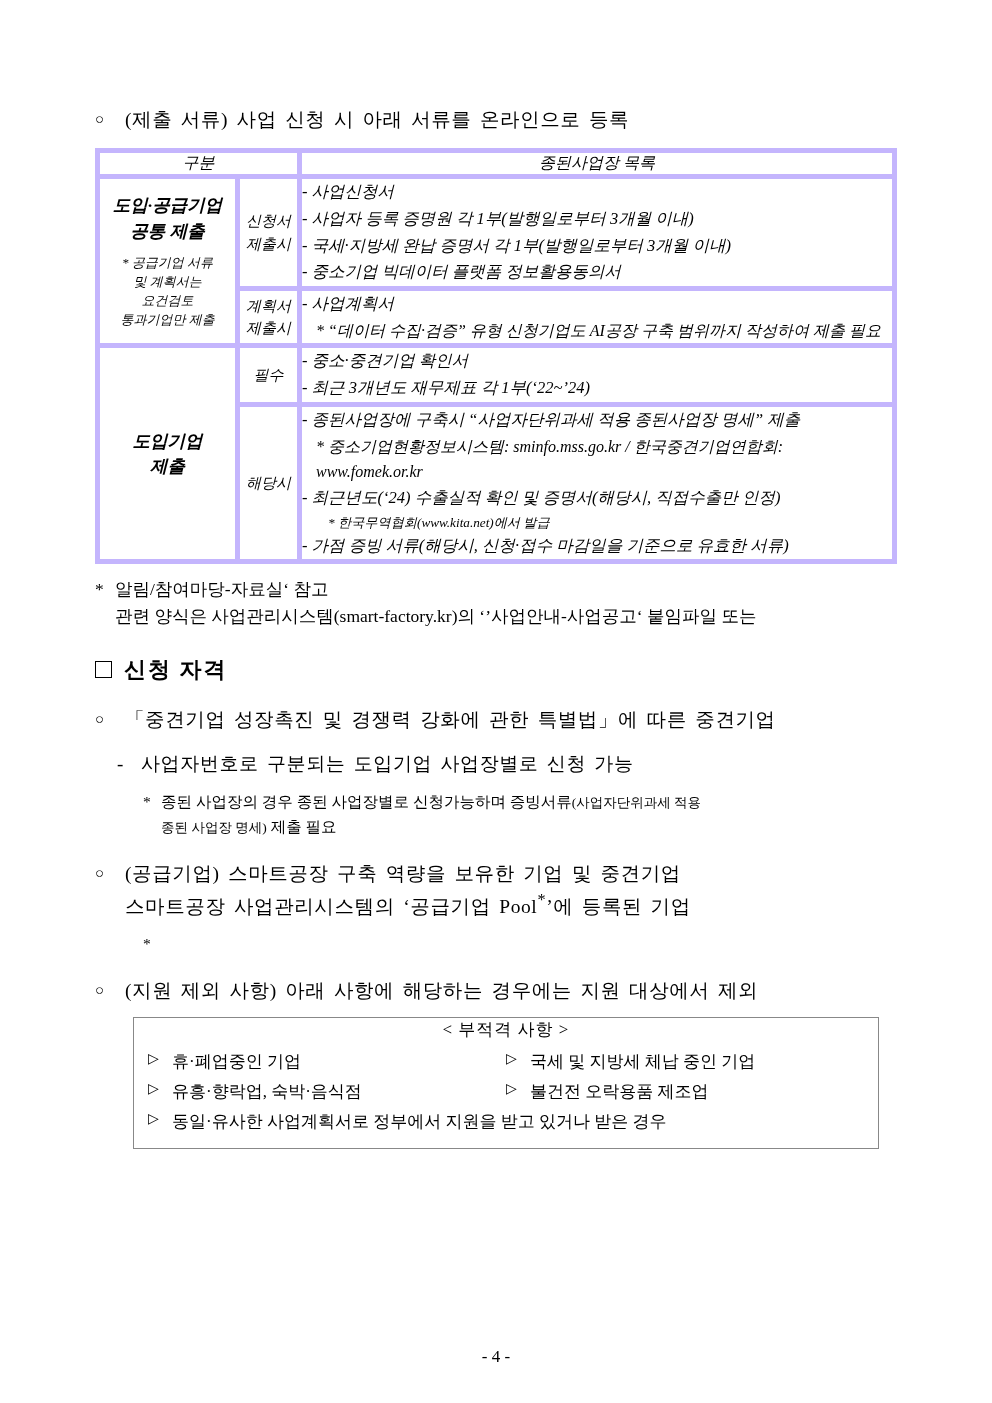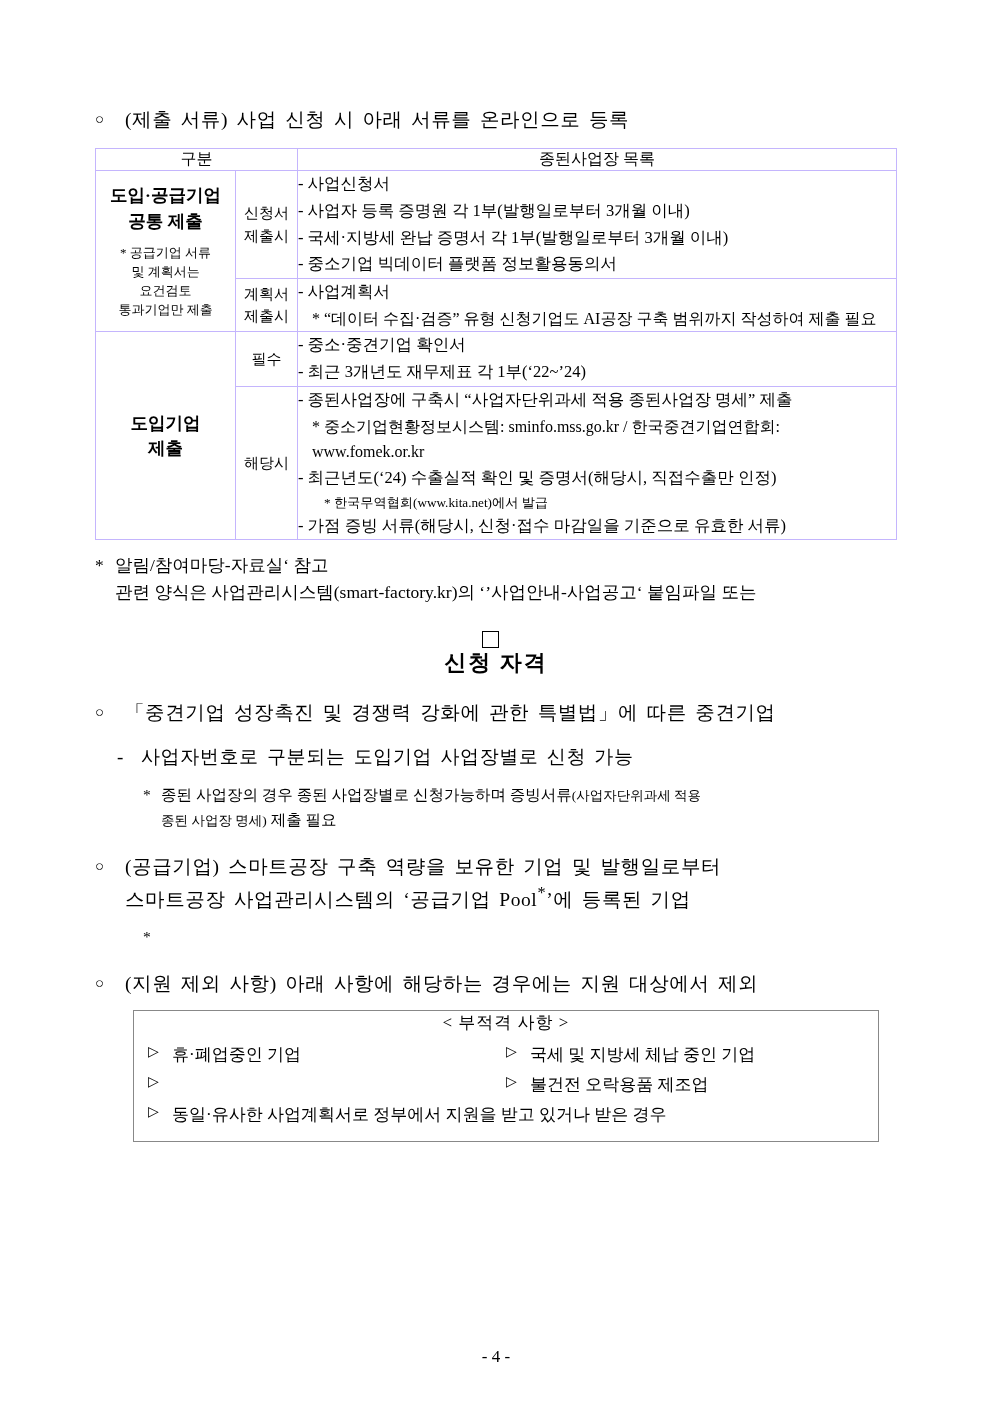--- a/index.html
+++ b/index.html
@@ -46,23 +46,24 @@
   }
 
   
   table.doc-table {
     width: 100%;
     border-collapse: collapse;
     margin-top: 14px;
     table-layout: fixed;
   }
   table.doc-table td, table.doc-table th {
-    border: 1px solid #c4b5fd;
+    border: 5px solid #c4b5fd;
     padding: 0;
     vertical-align: middle;
+    font-style: italic;
   }
   .th-cell {
     text-align: center;
     font-weight: normal;
     font-size: 16px;
     padding: 6px 0 7px 0;
     background: #fff;
   }
   .col-a { width: 140px; }
   .col-b { width: 62px; }
@@ -116,21 +117,20 @@
   .note .body { flex: 1; }
 
   
   .section-heading {
     margin-top: 26px;
     font-size: 22px;
     font-weight: bold;
     letter-spacing: 2px;
     display: flex;
     align-items: center;
-    flex-direction: column;
   }
   .section-heading .box {
     display: inline-block;
     width: 15px;
     height: 15px;
     border: 1.6px solid #000;
     margin-right: 12px;
   }
 
   .para {
@@ -306,21 +306,21 @@
     <div class="mark">*</div>
     <div>
       <div><span>종된 사업장의 경우 종된 사업장별로 신청가능하며 증빙서류</span><span class="tiny">(사업자단위과세 적용</span></div>
       <div><span class="tiny">종된 사업장 명세)</span><span> 제출 필요</span></div>
     </div>
   </div>
 
   <div class="bullet-row para">
     <div class="bullet-mark">○</div>
     <div class="bullet-text spaced">
-      <div>(공급기업) 스마트공장 구축 역량을 보유한 기업 및 발행일로부터</div>
+      <div>(공급기업) 스마트공장 구축 역량을 보유한 기업 및 중견기업</div>
       <div><span>스마트공장 사업관리시스템의 ‘공급기업 Pool</span><sup>*</sup><span>’에 등록된 기업</span></div>
     </div>
   </div>
 
   <div class="star-row">
     <div class="mark">*</div>
   </div>
 
   <div class="bullet-row para">
     <div class="bullet-mark">○</div>
@@ -333,20 +333,21 @@
       <div class="excl-item">
         <span class="mark">▷</span>
         <span>휴·폐업중인 기업</span>
       </div>
       <div class="excl-item">
         <span class="mark">▷</span>
         <span>국세 및 지방세 체납 중인 기업</span>
       </div>
       <div class="excl-item">
         <span class="mark">▷</span>
+        <span>유흥·향락업, 숙박·음식점</span>
       </div>
       <div class="excl-item">
         <span class="mark">▷</span>
         <span>불건전 오락용품 제조업</span>
       </div>
       <div class="excl-item full">
         <span class="mark">▷</span>
         <span>동일·유사한 사업계획서로 정부에서 지원을 받고 있거나 받은 경우</span>
       </div>
     </div>

